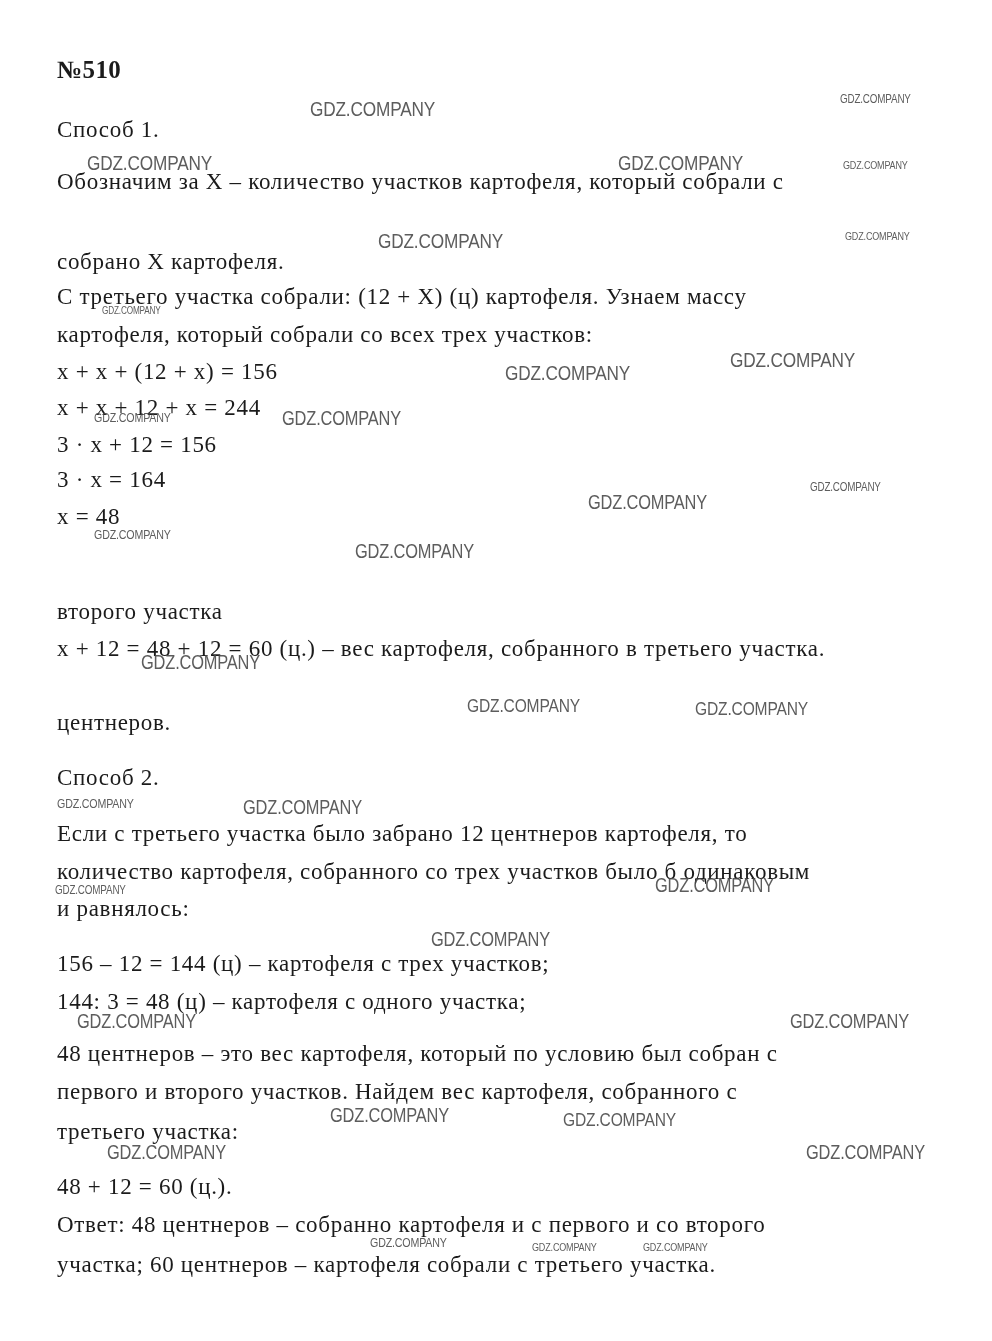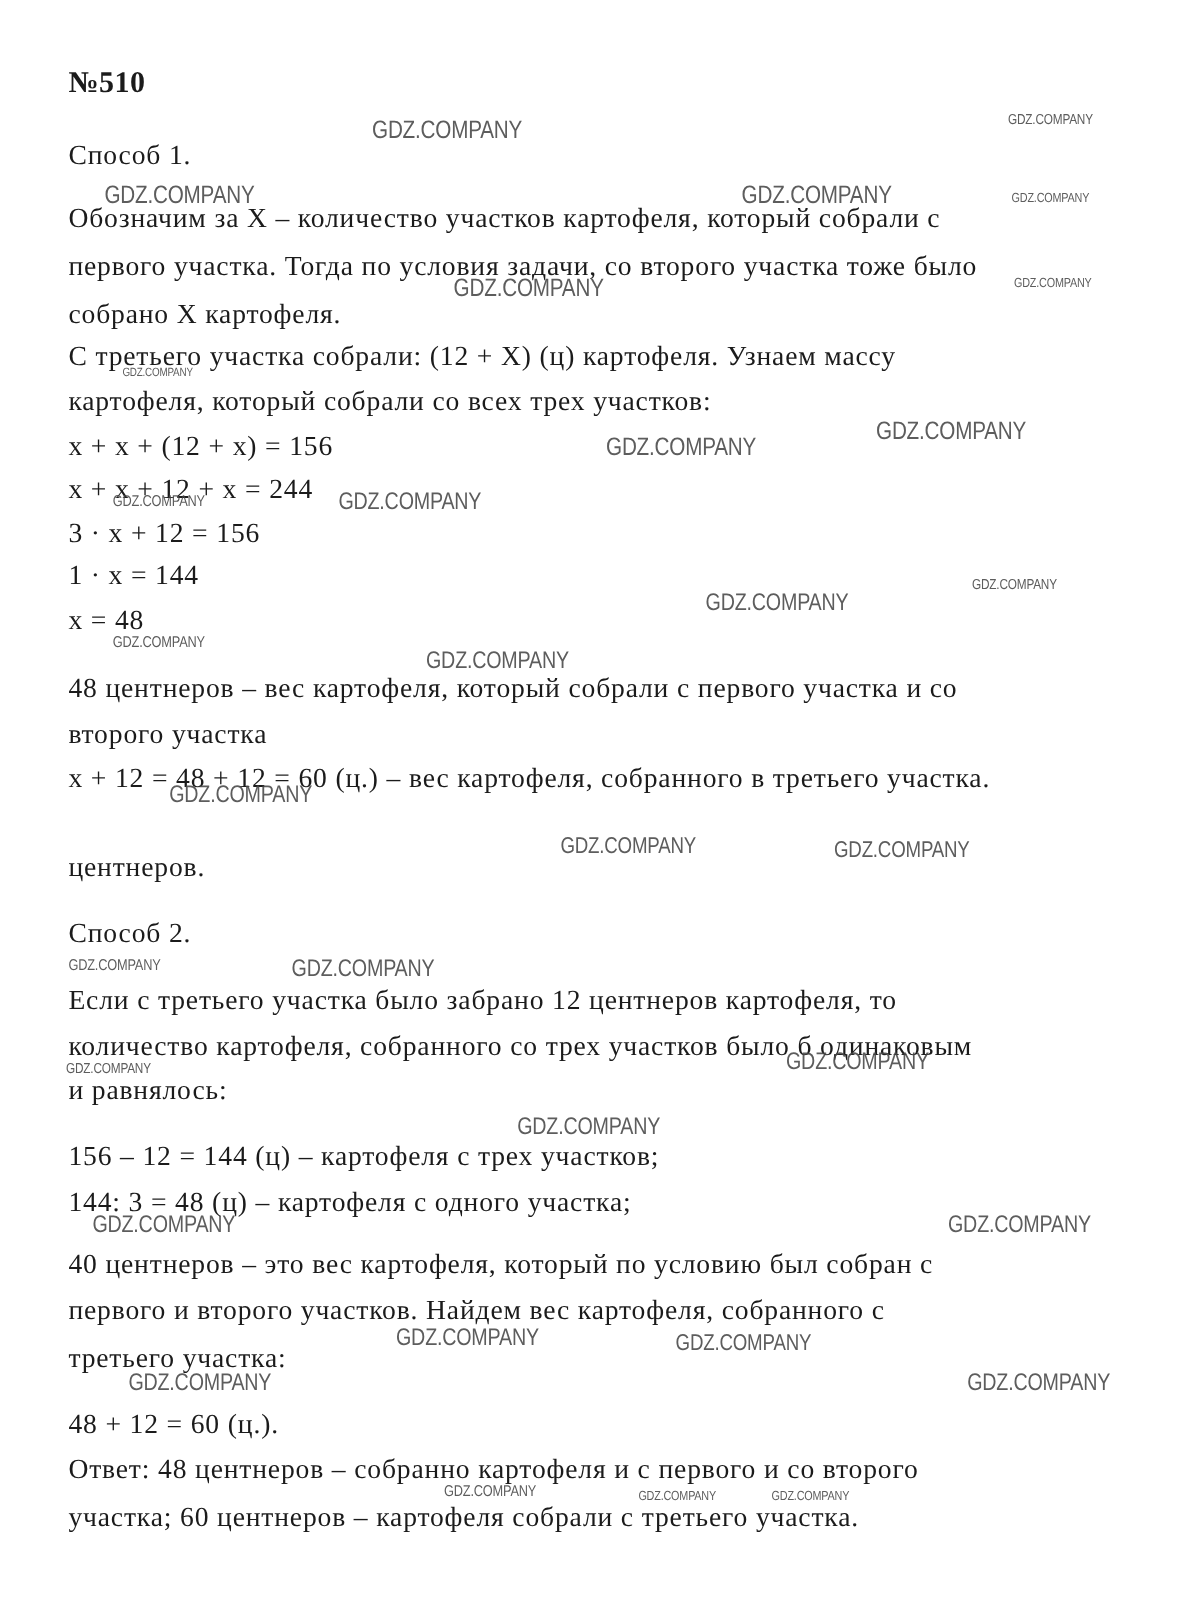--- a/index.html
+++ b/index.html
@@ -48,49 +48,47 @@
 </head>
 <body>
 
 <div class="page">
 
   <div class="t h" style="top:57px">№510</div>
 
   <div class="t" style="top:118px">Способ 1.</div>
 
   <div class="t" style="top:170px">Обозначим за X – количество участков картофеля, который собрали с</div>
-  <div class="t" style="top:210px">первого участка. Тогда по условия задачи, со второго участка тоже было</div>
   <div class="t" style="top:250px">собрано X картофеля.</div>
 
   <div class="t" style="top:285px">С третьего участка собрали: (12 + X) (ц) картофеля. Узнаем массу</div>
   <div class="t" style="top:323px">картофеля, который собрали со всех трех участков:</div>
 
   <div class="t" style="top:360px">x + x + (12 + x) = 156</div>
   <div class="t" style="top:396px">x + x + 12 + x = 244</div>
   <div class="t" style="top:433px">3 · x + 12 = 156</div>
-  <div class="t" style="top:468px">1 · x = 144</div>
+  <div class="t" style="top:468px">3 · x = 164</div>
   <div class="t" style="top:505px">x = 48</div>
 
-  <div class="t" style="top:562px">48 центнеров – вес картофеля, который собрали с первого участка и со</div>
   <div class="t" style="top:600px">второго участка</div>
 
   <div class="t" style="top:637px">х + 12 = 48 + 12 = 60 (ц.) – вес картофеля, собранного в третьего участка.</div>
 
   <div class="t" style="top:711px">центнеров.</div>
 
   <div class="t" style="top:766px">Способ 2.</div>
 
   <div class="t" style="top:822px">Если с третьего участка было забрано 12 центнеров картофеля, то</div>
   <div class="t" style="top:860px">количество картофеля, собранного со трех участков было б одинаковым</div>
   <div class="t" style="top:897px">и равнялось:</div>
 
   <div class="t" style="top:952px">156 – 12 = 144 (ц) – картофеля с трех участков;</div>
   <div class="t" style="top:990px">144: 3 = 48 (ц) – картофеля с одного участка;</div>
 
-  <div class="t" style="top:1042px">40 центнеров – это вес картофеля, который по условию был собран с</div>
+  <div class="t" style="top:1042px">48 центнеров – это вес картофеля, который по условию был собран с</div>
   <div class="t" style="top:1080px">первого и второго участков. Найдем вес картофеля, собранного с</div>
   <div class="t" style="top:1120px">третьего участка:</div>
 
   <div class="t" style="top:1175px">48 + 12 = 60 (ц.).</div>
 
   <div class="t" style="top:1213px">Ответ: 48 центнеров – собранно картофеля и с первого и со второго</div>
   <div class="t" style="top:1253px">участка; 60 центнеров – картофеля собрали с третьего участка.</div>
 
   <div id="wm-layer">
       <span class="wm" style="left: 310px; top: 98px; font-size: 21px;">GDZ.COMPANY</span>

